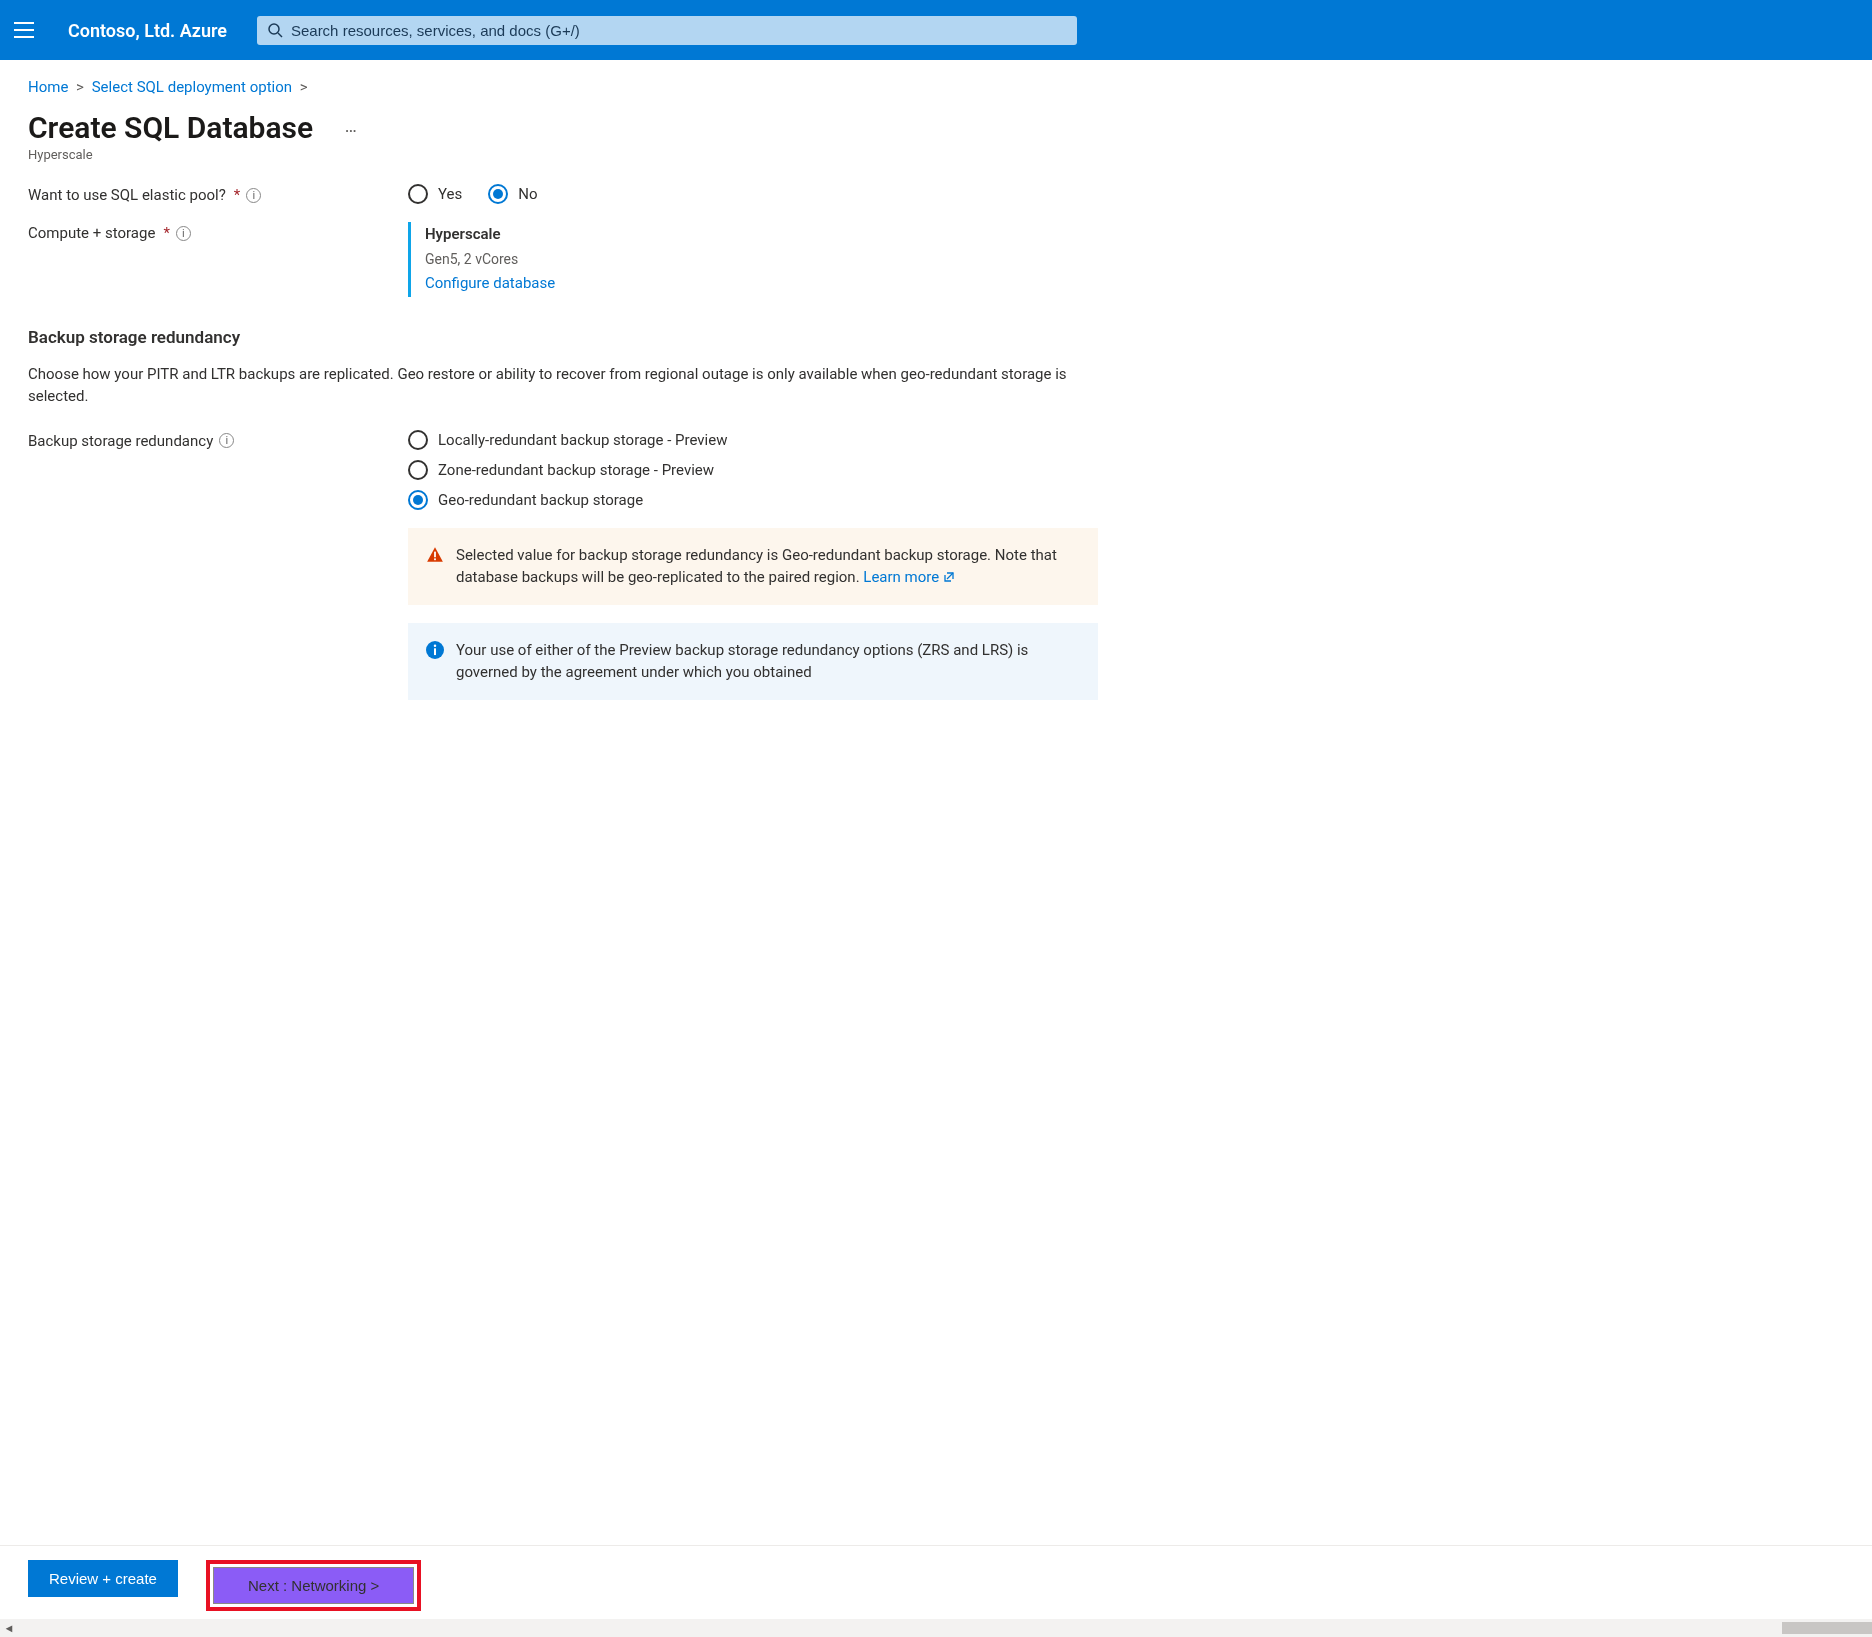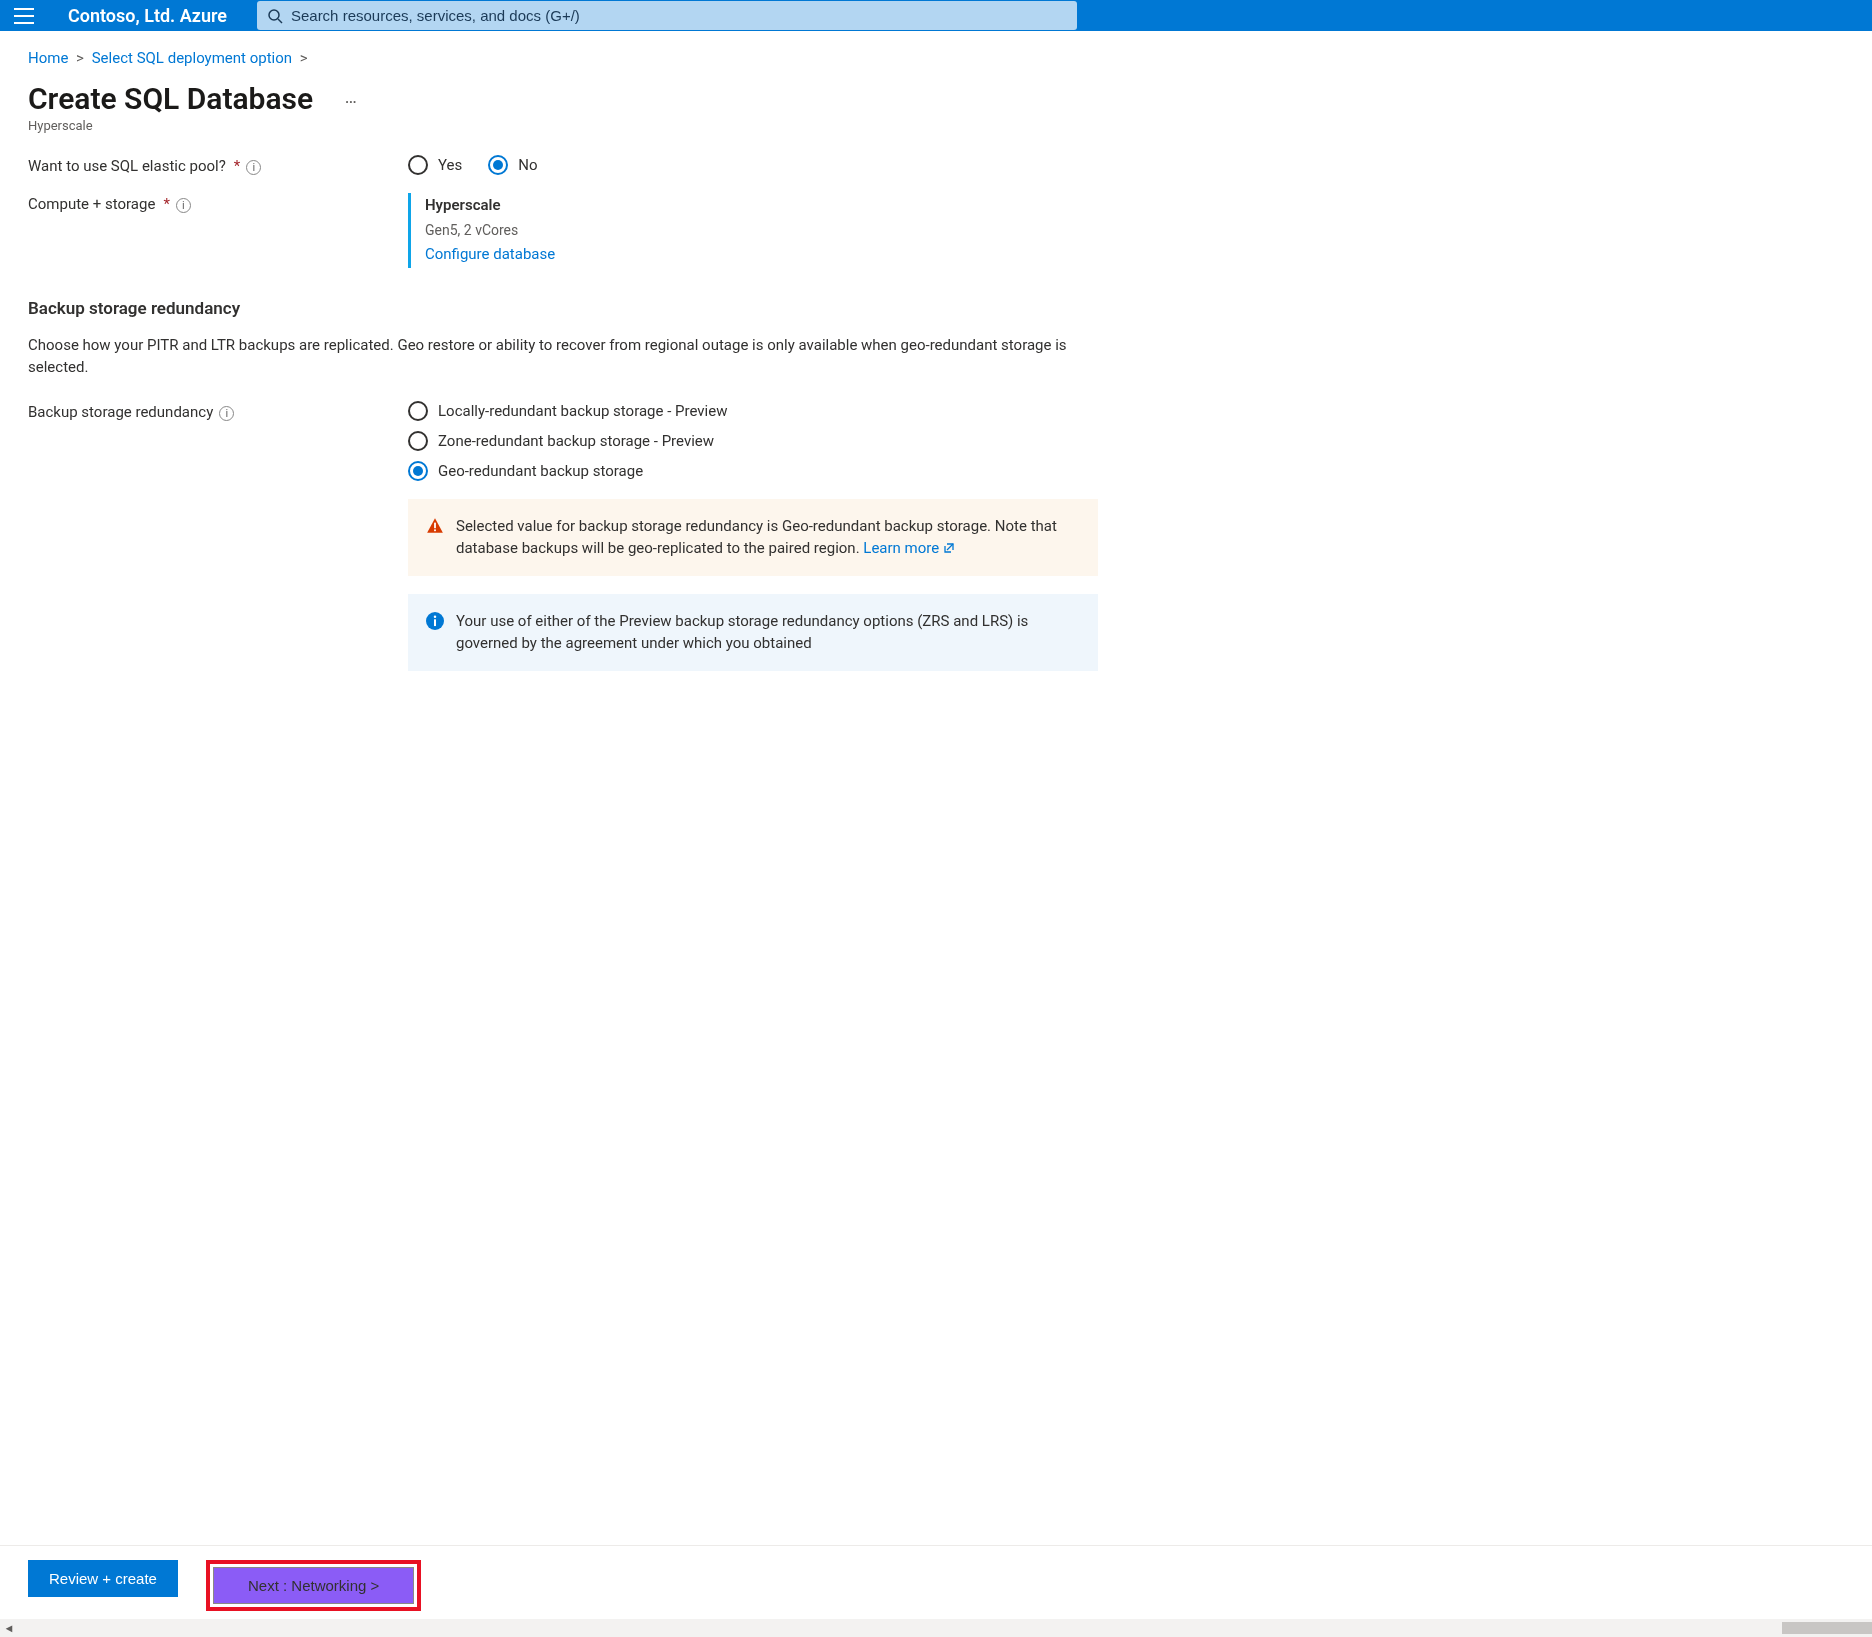--- a/index.html
+++ b/index.html
@@ -6,21 +6,21 @@
   body {
     font-family: "Segoe UI", -apple-system, BlinkMacSystemFont, Roboto, Helvetica, Arial, sans-serif;
     font-size: 14px;
     color: #323130;
     background: #fff;
   }
   
   .topbar {
     display: flex;
     align-items: center;
-    height: 31px;
+    height: 60px;
     background: #0078d4;
     color: #fff;
     padding: 0 10px;
     gap: 20px;
   }
   .hamburger {
     width: 28px; height: 28px;
     display: flex; flex-direction: column; justify-content: center; gap:5px;
     cursor: pointer; padding: 0 4px;
   }
@@ -53,21 +53,21 @@
   .breadcrumb .sep { color:#605e5c; padding:0 4px; }
 
   h1.page-title { font-size:30px; font-weight:600; color:#1b1a19; display:inline-block; margin-right:28px;}
   .more-dots { display:inline-block; color:#605e5c; font-size:18px; vertical-align: 6px; cursor:pointer;}
   .subtitle { font-size:13px; color:#605e5c; margin-top:2px; margin-bottom:22px; }
 
   .form-row { display:flex; align-items:flex-start; margin-bottom:18px; }
   .form-label {
     width: 380px; flex:none;
     font-size:15px; color:#323130;
-    display:flex; align-items:flex-end; gap:6px;
+    display:flex; align-items:center; gap:6px;
     padding-top:2px;
   }
   .req { color:#a4262c; padding-left:2px;}
   .info-icon {
     width:15px; height:15px; border:1px solid #888; border-radius:50%;
     display:inline-flex; align-items:center; justify-content:center;
     font-size:11px; color:#666; line-height:1;
   }
   .form-field { flex:1; }
 

